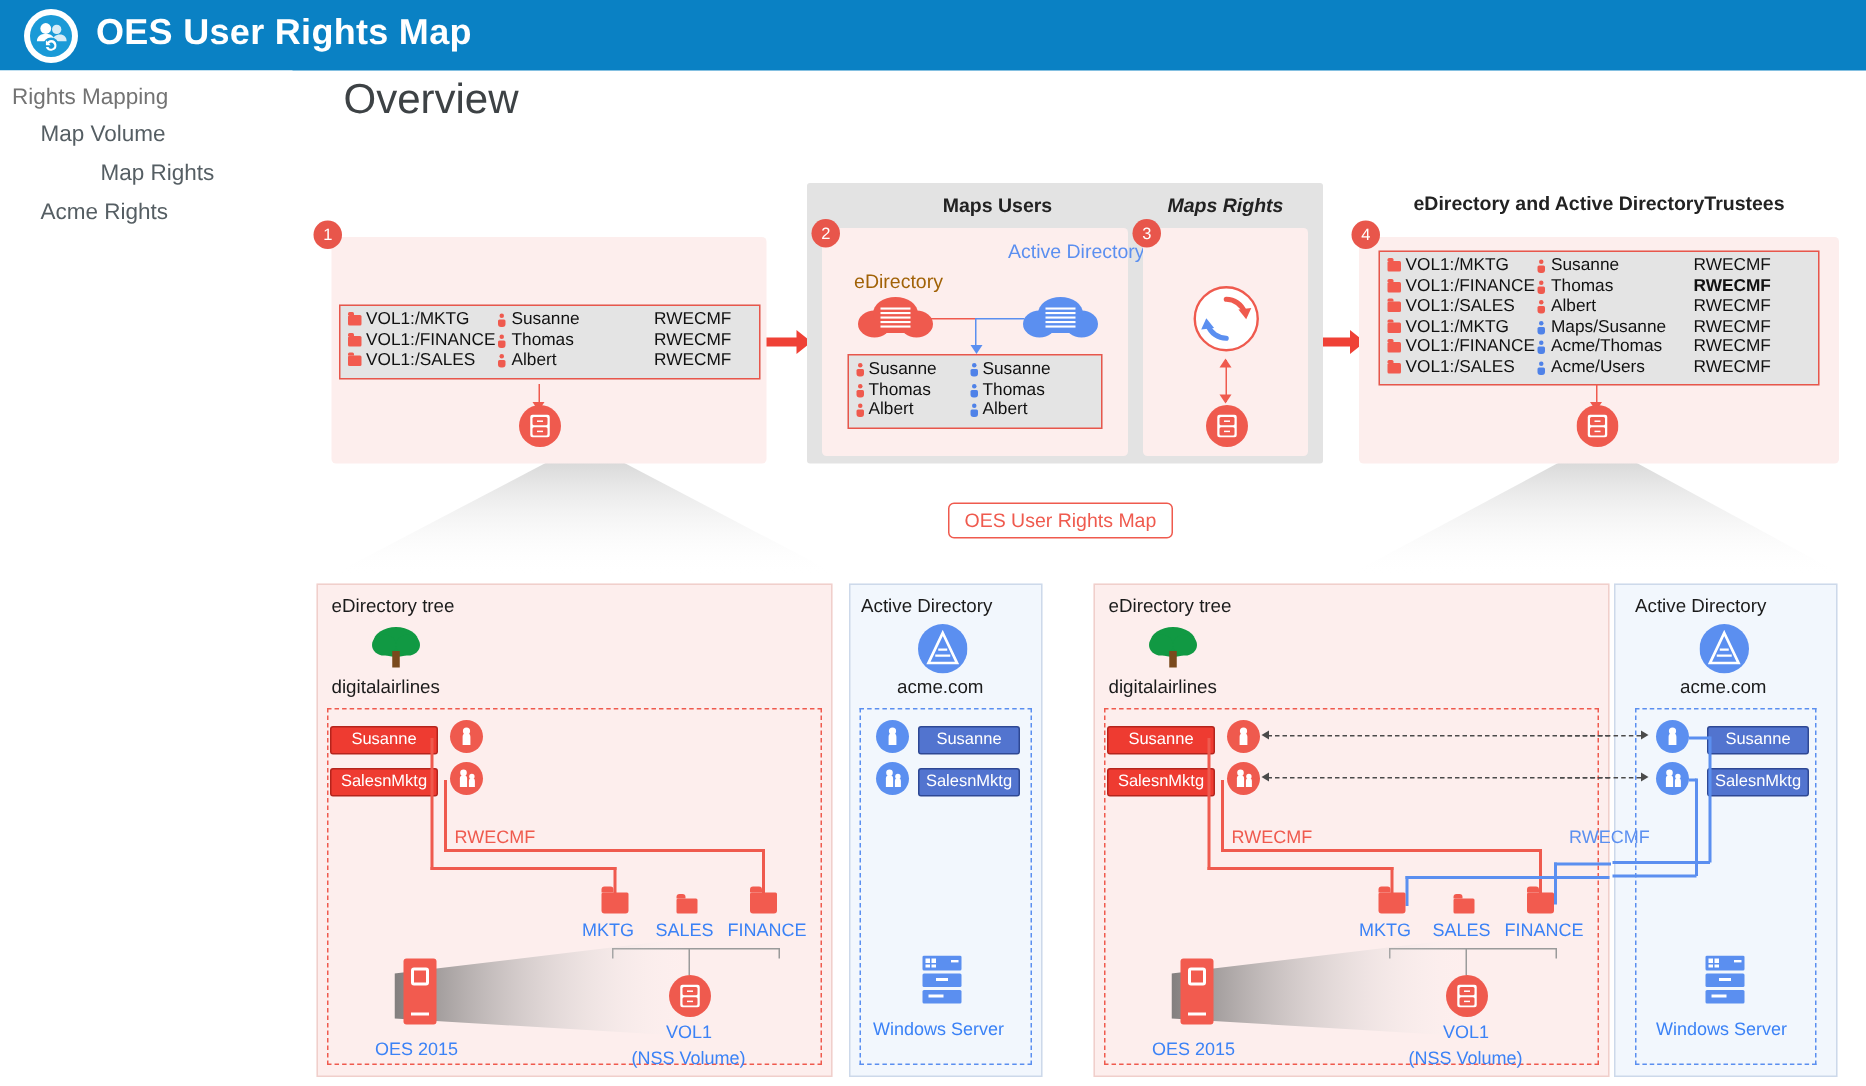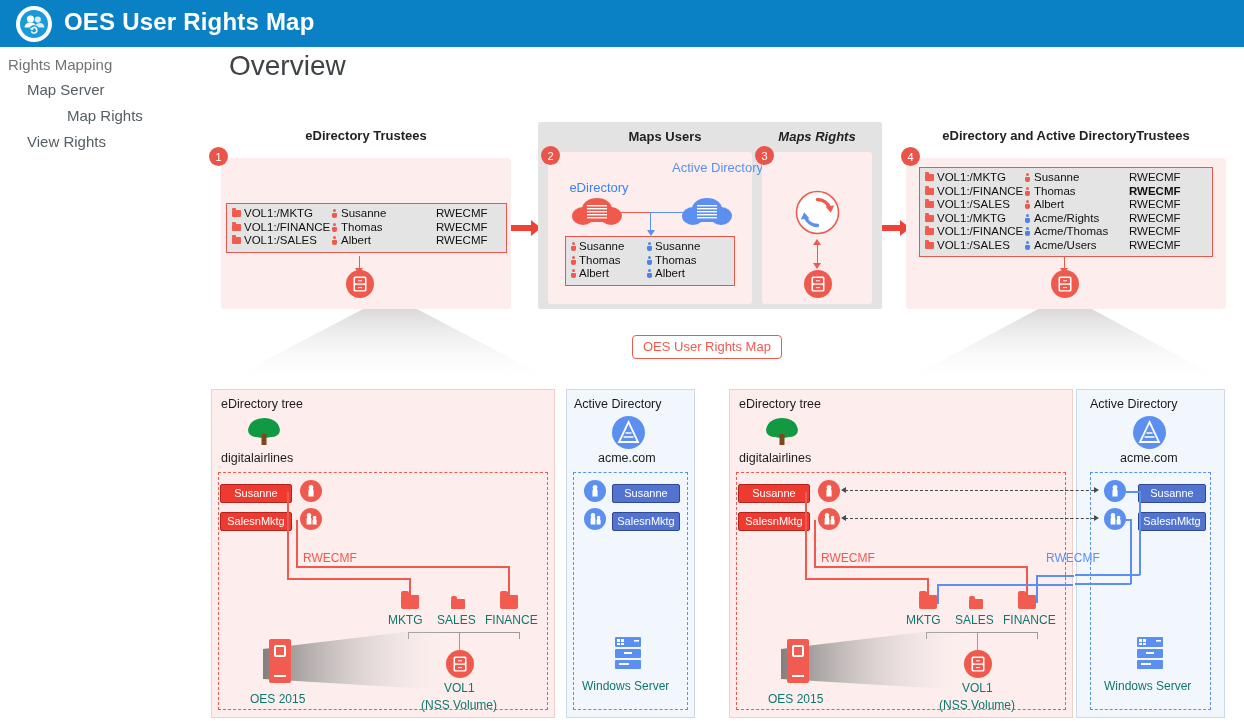--- a/index.html
+++ b/index.html
@@ -110,21 +110,21 @@
     position: absolute; width: 0; height: 0;
     border-top: 8px solid transparent; border-bottom: 8px solid transparent;
     border-left: 10px solid #ef4136;
   }
   .db-icon { position:absolute; width:28px; height:28px; }
   .vline { position:absolute; background:#ef5a4e; width:1px; }
   .vline-arrow { position:absolute; width:0;height:0;border-left:4px solid transparent;border-right:4px solid transparent;border-top:6px solid #ef5a4e;}
   .vline-arrow.up { border-top:none; border-bottom:6px solid #ef5a4e;}
 
   .cloud-label { position:absolute; font-size:13px; text-align:center; white-space:nowrap; line-height:15px; }
-  .cl-red { color:#3b82f6; } .cl-blue { color:#5b8ff0; }
+  .cl-red { color:#a16207; } .cl-blue { color:#5b8ff0; }
 
   
   .beam { position:absolute; }
 
   .map-chip {
     position: absolute; border: 1px solid #ef5a4e; border-radius: 4px;
     color: #ef5a4e; font-size: 13px; padding: 3px 10px 4px 10px; background:#fff;
     white-space: nowrap;
   }
 
@@ -137,21 +137,21 @@
   .dashbox-red { position:absolute; border:1px dashed #ef5a4e; }
   .dashbox-blue { position:absolute; border:1px dashed #5b8ff0; }
   .tag {
     position:absolute; font-size:11px; color:#fff; text-align:center;
     padding:2px 0 3px 0; border-radius:2px; white-space:nowrap;
   }
   .tag-red { background:#ee3b31; border:1px solid #b5241c; }
   .tag-blue { background:#5274cf; border:1px solid #2e4894; }
   .circ-ic { position:absolute; border-radius:50%; display:flex; align-items:center; justify-content:center; }
   .circ-red { background:#ef5a4e; } .circ-blue { background:#5b8ff0; }
-  .lbl { position:absolute; font-size:12px; color:#0f766e; white-space:nowrap; }
+  .lbl { position:absolute; font-size:12px; color:#3b82f6; white-space:nowrap; }
   .lbl-red { color:#ef5a4e; } .lbl-blue { color:#5b8ff0; }
   .folder-big { position:absolute; width:18px; height:14px; background:#f25b4f; border-radius:1px 1px 2px 2px;}
   .folder-big:before { content:""; position:absolute; left:0; top:-4px; width:8px; height:4px; background:#f25b4f; border-radius:2px 2px 0 0;}
   .folder-small { position:absolute; width:14px; height:10px; background:#f25b4f; border-radius:1px;}
   .folder-small:before { content:""; position:absolute; left:0; top:-3px; width:6px; height:3px; background:#f25b4f; border-radius:2px 2px 0 0;}
   .gray-line { position:absolute; background:#9a9a9a; }
   .srv-red { position:absolute; width:22px; height:44px; background:#f25b4f; border-radius:2px; }
   .srv-red .sq { position:absolute; left:5px; top:6px; width:12px; height:12px; border:2px solid #fff; border-radius:2px;}
   .srv-red .dots { position:absolute; left:5px; bottom:6px; width:12px; height:2px; background:#fff; }
   .wbeam { position:absolute; }
@@ -179,23 +179,23 @@
           <path d="M14 16.6a3.6 3.6 0 1 1-3.4 4.7h1.7a2 2 0 1 0 .4-2.3l1.1 1.1h-3.2v-3.2l1 1a3.6 3.6 0 0 1 2.4-1.3z" fill="#fff"></path>
         </svg>
       </span>
     </div>
     <div class="app-title">OES User Rights Map</div>
 
   </div>
 
   <div class="sidebar">
     <div class="nav-root">Rights Mapping</div>
-    <div class="nav-item n0">Map Server</div>
+    <div class="nav-item n0">Map Volume</div>
     <div class="nav-item n1">Map Rights</div>
-    <div class="nav-item n2">View Rights</div>
+    <div class="nav-item n2">Acme Rights</div>
   </div>
 
   <div class="page-title">Overview</div>
 
   <svg class="beam" style="left:200px; top:306px; width:390px; height:80px;">
     <defs>
       <linearGradient id="bg1" x1="0" y1="0" x2="0" y2="1">
         <stop offset="0" stop-color="#b9b9b9" stop-opacity="0.55"></stop>
         <stop offset="1" stop-color="#ffffff" stop-opacity="0"></stop>
       </linearGradient>
@@ -205,21 +205,20 @@
   <svg class="beam" style="left:880px; top:306px; width:370px; height:80px;">
     <defs>
       <linearGradient id="bg2" x1="0" y1="0" x2="0" y2="1">
         <stop offset="0" stop-color="#b9b9b9" stop-opacity="0.55"></stop>
         <stop offset="1" stop-color="#ffffff" stop-opacity="0"></stop>
       </linearGradient>
     </defs>
     <polygon points="160,2 210,2 350,78 18,78" fill="url(#bg2)"></polygon>
   </svg>
 
-  <div class="panel-caption" style="left:221px; top:128px; width:290px;">eDirectory Trustees</div>
   <div class="panel" style="left:221px; top:158px; width:290px; height:151px;"></div>
   <div class="badge" style="left:209px; top:147px;">1</div>
 
   <div class="listbox" style="left:226px; top:203px; width:281px;">
     <div class="lrow">
       <span class="c1">
           <span class="folder-ic"></span>
           <span>VOL1:/MKTG</span>
         </span>
       <span class="c2">
@@ -404,21 +403,21 @@
         </span>
       <span class="c3">RWECMF</span>
     </div>
     <div class="lrow">
       <span class="c1">
           <span class="folder-ic"></span>
           <span>VOL1:/MKTG</span>
         </span>
       <span class="c2">
           <span class="person-ic p-blue"></span>
-          <span>Acme/Rights</span>
+          <span>Maps/Susanne</span>
         </span>
       <span class="c3">RWECMF</span>
     </div>
     <div class="lrow">
       <span class="c1">
           <span class="folder-ic"></span>
           <span>VOL1:/FINANCE</span>
         </span>
       <span class="c2">
           <span class="person-ic p-blue"></span>

